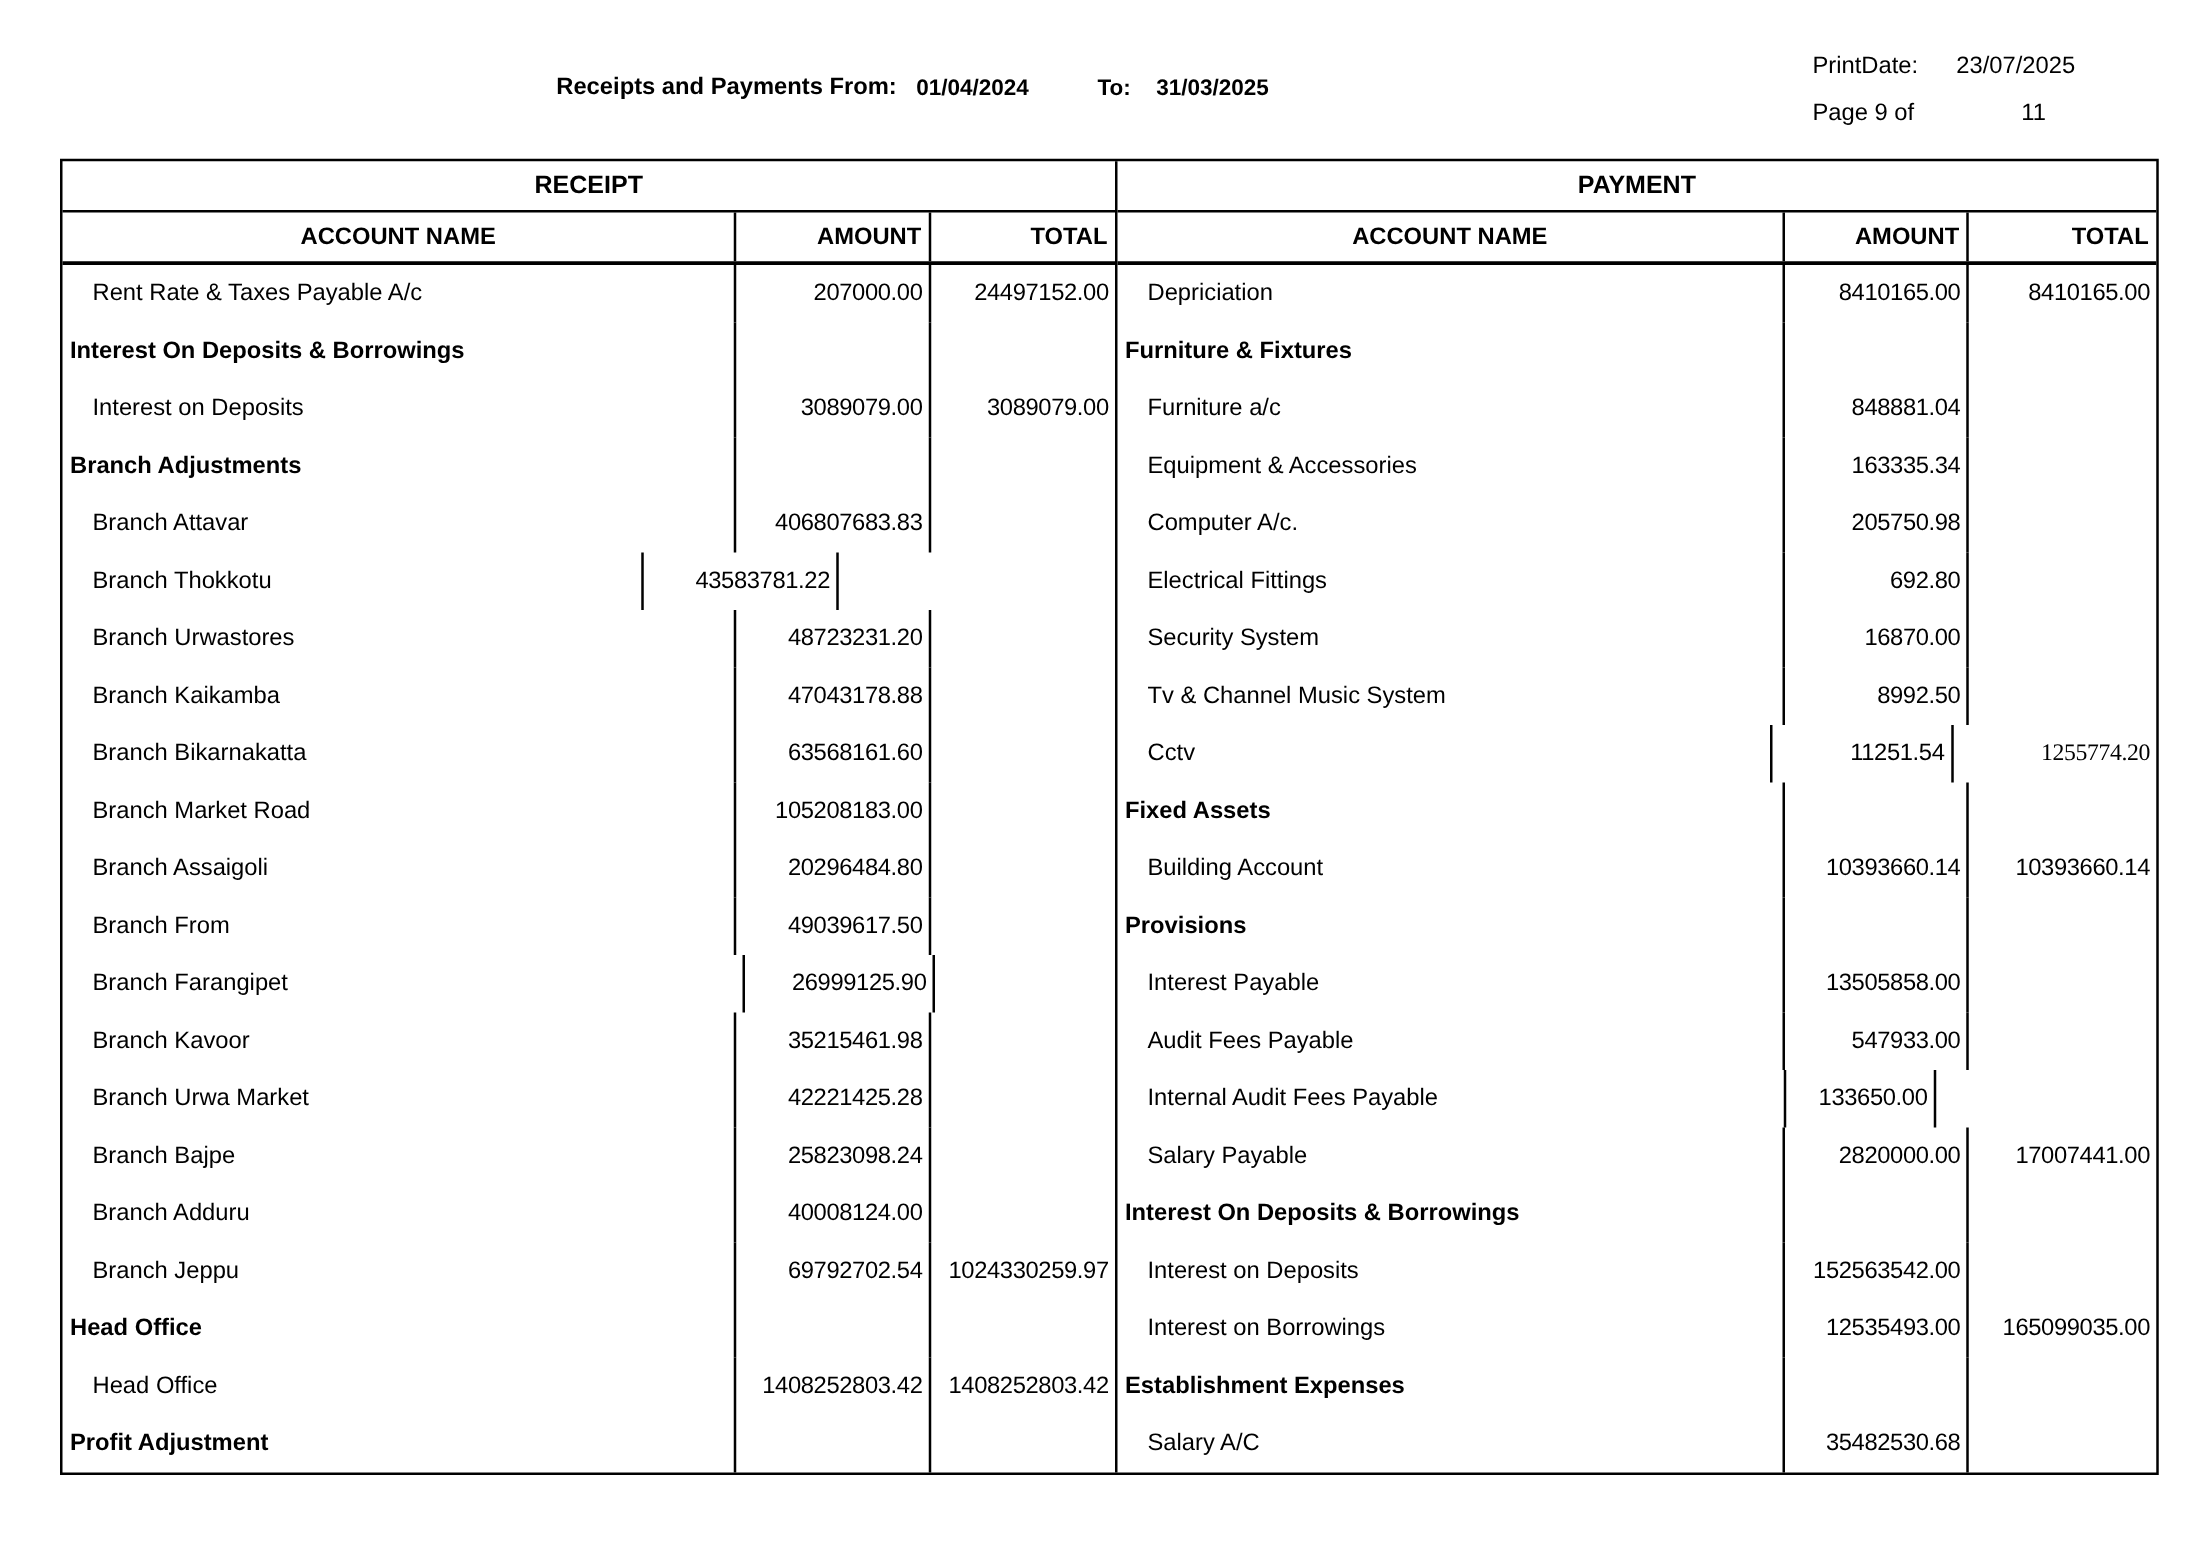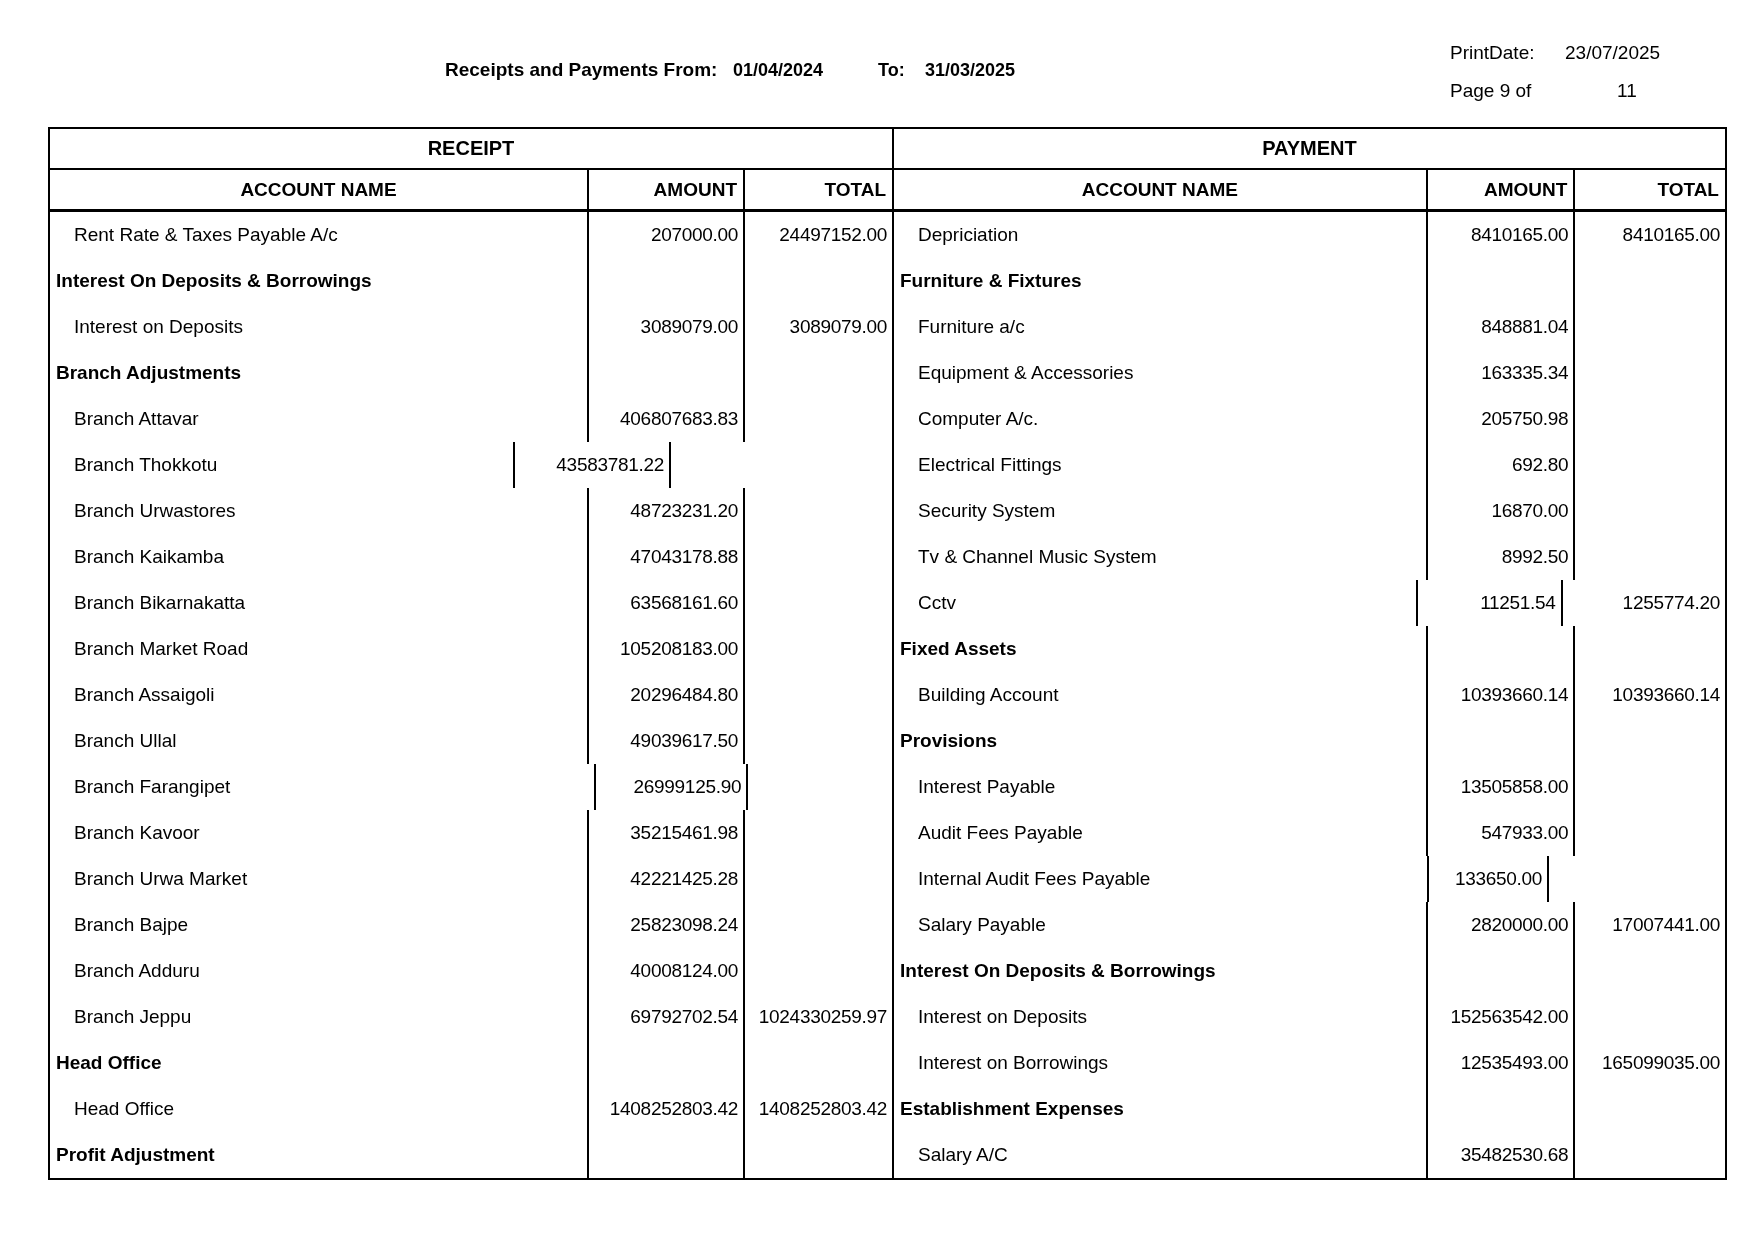--- a/index.html
+++ b/index.html
@@ -167,21 +167,21 @@
             <div class="cell name-cell" style="width: 537px;">Branch Market Road</div>
             <div class="cell num-cell" style="width: 156px;">105208183.00</div>
             <div class="cell num-cell" style="width: 149px;"></div>
           </div>
           <div class="body-row">
             <div class="cell name-cell" style="width: 537px;">Branch Assaigoli</div>
             <div class="cell num-cell" style="width: 156px;">20296484.80</div>
             <div class="cell num-cell" style="width: 149px;"></div>
           </div>
           <div class="body-row">
-            <div class="cell name-cell" style="width: 537px;">Branch Ullal</div>
+            <div class="cell name-cell" style="width: 537px;">Branch From</div>
             <div class="cell num-cell" style="width: 156px;">49039617.50</div>
             <div class="cell num-cell" style="width: 149px;"></div>
           </div>
           <div class="body-row">
             <div class="cell name-cell" style="width: 537px;">Branch Farangipet</div>
             <div class="cell num-cell" style="width: 156px; margin-left: 18px;">26999125.90</div>
             <div class="cell num-cell" style="width: 149px;"></div>
           </div>
           <div class="body-row">
             <div class="cell name-cell" style="width: 537px;">Branch Kavoor</div>
@@ -270,21 +270,21 @@
             <div class="cell num-cell" style="width: 152px;"></div>
           </div>
           <div class="body-row">
             <div class="cell name-cell" style="width: 533px;">Tv &amp; Channel Music System</div>
             <div class="cell num-cell" style="width: 148px;">8992.50</div>
             <div class="cell num-cell" style="width: 152px;"></div>
           </div>
           <div class="body-row">
             <div class="cell name-cell" style="width: 533px; text-align: right;">Cctv</div>
             <div class="cell num-cell" style="width: 148px;">11251.54</div>
-            <div class="cell num-cell" style="width: 168px;">1255774.20</div>
+            <div class="cell num-cell" style="width: 168px; font-family: Liberation Serif, serif;">1255774.20</div>
           </div>
           <div class="body-row bold-row">
             <div class="cell name-cell" style="width: 533px;">Fixed Assets</div>
             <div class="cell num-cell" style="width: 148px;"></div>
             <div class="cell num-cell" style="width: 152px;"></div>
           </div>
           <div class="body-row">
             <div class="cell name-cell" style="width: 533px;">Building Account</div>
             <div class="cell num-cell" style="width: 148px;">10393660.14</div>
             <div class="cell num-cell" style="width: 152px;">10393660.14</div>

